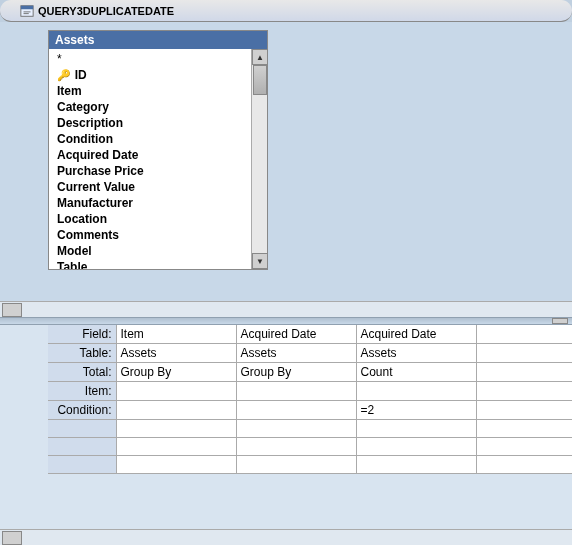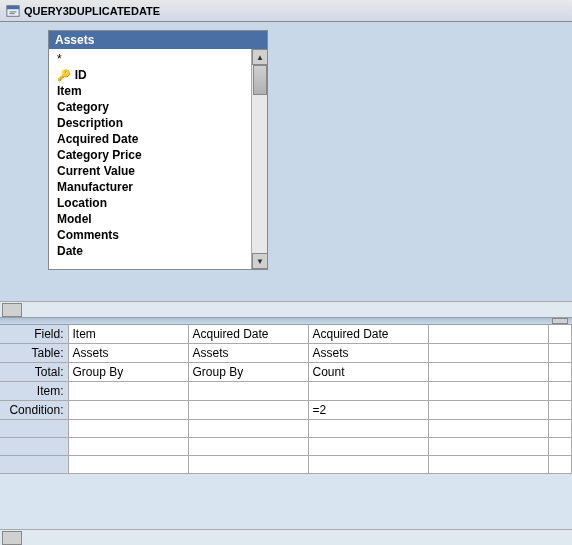--- a/index.html
+++ b/index.html
@@ -9,25 +9,26 @@
       background: #c0d0e0;
       width: 572px;
       height: 545px;
       overflow: hidden;
     }
 
     
     .title-bar {
       background: linear-gradient(to bottom, #e8e8e8, #d0d8e8);
       border-bottom: 1px solid #888;
-      padding: 2px 6px;
+      padding: 2px 20px;
       display: flex;
       align-items: center;
       gap: 4px;
       height: 22px;
+      border-radius: 11px;
     }
     .title-bar-icon {
       width: 14px;
       height: 14px;
     }
     .title-bar-text {
       font-size: 11px;
       font-weight: bold;
       color: #000;
     }
@@ -174,20 +175,21 @@
       background: #d8e4f0;
       overflow: hidden;
       display: flex;
       flex-direction: column;
     }
 
     .qbe-grid {
       flex: 1;
       overflow: hidden;
       position: relative;
+      padding-left: 48px;
     }
 
     .qbe-table {
       border-collapse: collapse;
       width: 100%;
       table-layout: fixed;
     }
 
     .qbe-row-header {
       width: 68px;
@@ -286,42 +288,45 @@
           <div class="table-field-item">
             <span class="field-name">Item</span>
           </div>
           <div class="table-field-item">
             <span class="field-name">Category</span>
           </div>
           <div class="table-field-item">
             <span class="field-name">Description</span>
           </div>
           <div class="table-field-item">
+            <span class="field-name">Condition</span>
+          </div>
+          <div class="table-field-item">
             <span class="field-name">Acquired Date</span>
           </div>
           <div class="table-field-item">
-            <span class="field-name">Category Price</span>
+            <span class="field-name">Purchase Price</span>
           </div>
           <div class="table-field-item">
             <span class="field-name">Current Value</span>
           </div>
           <div class="table-field-item">
             <span class="field-name">Manufacturer</span>
           </div>
           <div class="table-field-item">
             <span class="field-name">Location</span>
           </div>
           <div class="table-field-item">
+            <span class="field-name">Comments</span>
+          </div>
+          <div class="table-field-item">
             <span class="field-name">Model</span>
           </div>
           <div class="table-field-item">
-            <span class="field-name">Comments</span>
-          </div>
-          <div class="table-field-item">
-            <span class="field-name">Date</span>
+            <span class="field-name">Table</span>
           </div>
         </div>
 
         <div class="scrollbar-container">
           <div class="scrollbar-arrow up">▲</div>
           <div class="scrollbar-thumb"></div>
           <div class="scrollbar-arrow down">▼</div>
         </div>
       </div>
     </div>

